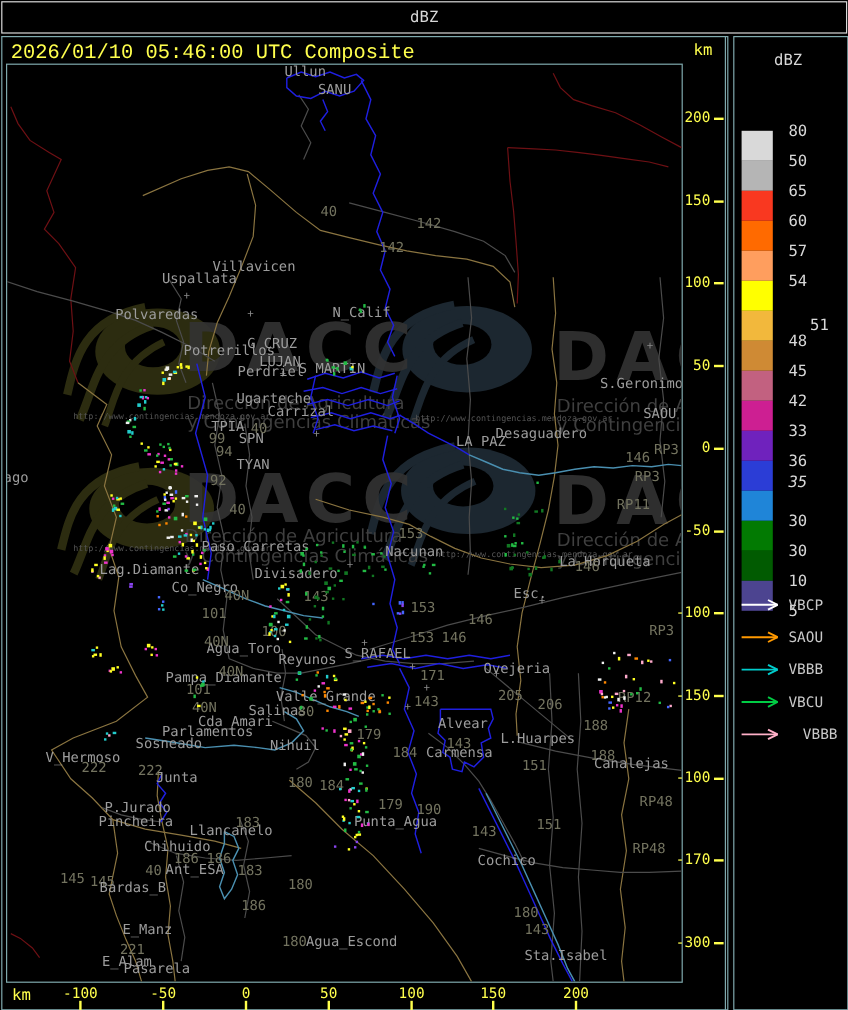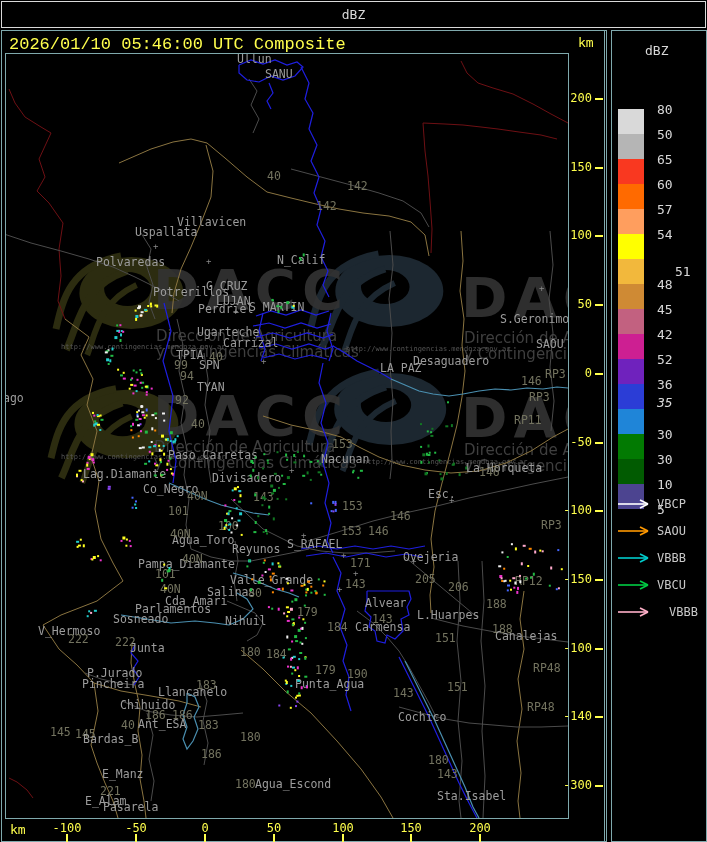--- a/index.html
+++ b/index.html
@@ -824,21 +824,21 @@
     <div class="rtick-label" style="left: 558px; top: 366px;">0</div>
     <div class="rtick-dash" style="left: 595px; top: 373px;"></div>
     <div class="rtick-label" style="left: 558px; top: 435px;">-50</div>
     <div class="rtick-dash" style="left: 595px; top: 442px;"></div>
     <div class="rtick-label" style="left: 558px; top: 503px;">-100</div>
     <div class="rtick-dash" style="left: 595px; top: 510px;"></div>
     <div class="rtick-label" style="left: 558px; top: 572px;">-150</div>
     <div class="rtick-dash" style="left: 595px; top: 579px;"></div>
     <div class="rtick-label" style="left: 558px; top: 641px;">-100</div>
     <div class="rtick-dash" style="left: 595px; top: 648px;"></div>
-    <div class="rtick-label" style="left: 558px; top: 709px;">-140</div>
+    <div class="rtick-label" style="left: 558px; top: 709px;">-170</div>
     <div class="rtick-dash" style="left: 595px; top: 716px;"></div>
     <div class="rtick-label" style="left: 558px; top: 778px;">-300</div>
     <div class="rtick-dash" style="left: 595px; top: 785px;"></div>
   </div>
 <div class="abs" id="baxis">
     <div class="btick-label" style="left: 47px; top: 821px;">-100</div>
     <div class="btick-dash" style="left: 66px; top: 834px;"></div>
     <div class="btick-label" style="left: 116px; top: 821px;">-50</div>
     <div class="btick-dash" style="left: 135px; top: 834px;"></div>
     <div class="btick-label" style="left: 185px; top: 821px;">0</div>
@@ -870,21 +870,21 @@
       <div class="cb-label" style="left: 45px; top: 196px;">54</div>
       <div class="cb-band" style="left: 6px; top: 228px; background: rgb(242, 184, 60);"></div>
       <div class="cb-label" style="left: 63px; top: 221px; margin-top: 12px;">51</div>
       <div class="cb-band" style="left: 6px; top: 253px; background: rgb(207, 138, 52);"></div>
       <div class="cb-label" style="left: 45px; top: 246px;">48</div>
       <div class="cb-band" style="left: 6px; top: 278px; background: rgb(194, 97, 128);"></div>
       <div class="cb-label" style="left: 45px; top: 271px;">45</div>
       <div class="cb-band" style="left: 6px; top: 303px; background: rgb(205, 31, 146);"></div>
       <div class="cb-label" style="left: 45px; top: 296px;">42</div>
       <div class="cb-band" style="left: 6px; top: 328px; background: rgb(111, 34, 189);"></div>
-      <div class="cb-label" style="left: 45px; top: 321px;">52</div>
+      <div class="cb-label" style="left: 45px; top: 321px;">33</div>
       <div class="cb-band" style="left: 6px; top: 353px; background: rgb(43, 61, 214);"></div>
       <div class="cb-label" style="left: 45px; top: 346px;">36</div>
       <div class="cb-band" style="left: 6px; top: 378px; background: rgb(31, 133, 216);"></div>
       <div class="cb-label" style="left: 45px; top: 364px; font-style: italic;">35</div>
       <div class="cb-band" style="left: 6px; top: 403px; background: rgb(2, 122, 2);"></div>
       <div class="cb-label" style="left: 45px; top: 396px;">30</div>
       <div class="cb-band" style="left: 6px; top: 428px; background: rgb(1, 91, 1);"></div>
       <div class="cb-label" style="left: 45px; top: 421px;">30</div>
       <div class="cb-band" style="left: 6px; top: 453px; background: rgb(76, 68, 144);"></div>
       <div class="cb-label" style="left: 45px; top: 446px;">10</div>

